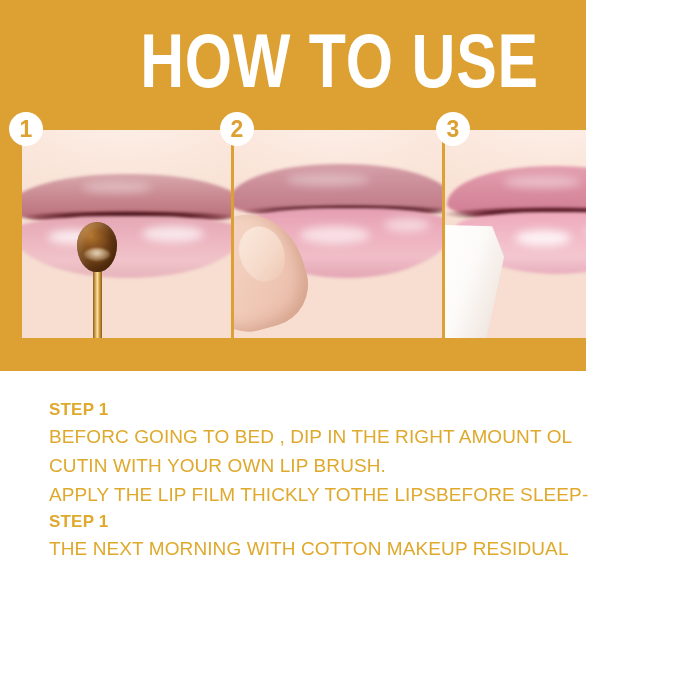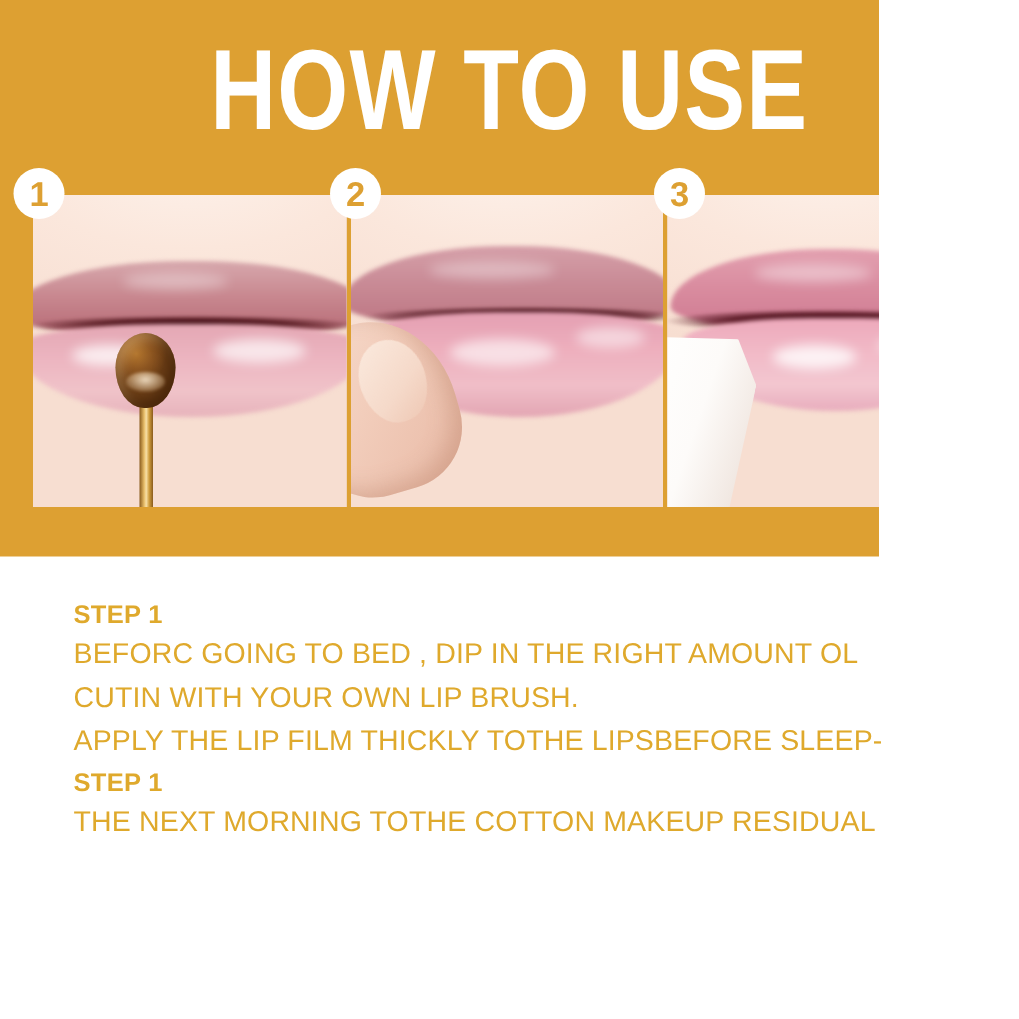--- a/index.html
+++ b/index.html
@@ -323,15 +323,15 @@
 
 <div id="instructions">
 
   <div class="step-head">STEP 1</div>
   <div class="step-body">BEFORC GOING TO BED , DIP IN THE RIGHT AMOUNT OL</div>
   <div class="step-body">CUTIN WITH YOUR OWN LIP BRUSH.</div>
 
   <div class="step-body">APPLY THE LIP FILM THICKLY TOTHE LIPSBEFORE SLEEP-</div>
 
   <div class="step-head">STEP 1</div>
-  <div class="step-body">THE NEXT MORNING TOTHE COTTON MAKEUP RESIDUAL</div>
+  <div class="step-body">THE NEXT MORNING WITH COTTON MAKEUP RESIDUAL</div>
 
 </div>
 
 </body></html>

